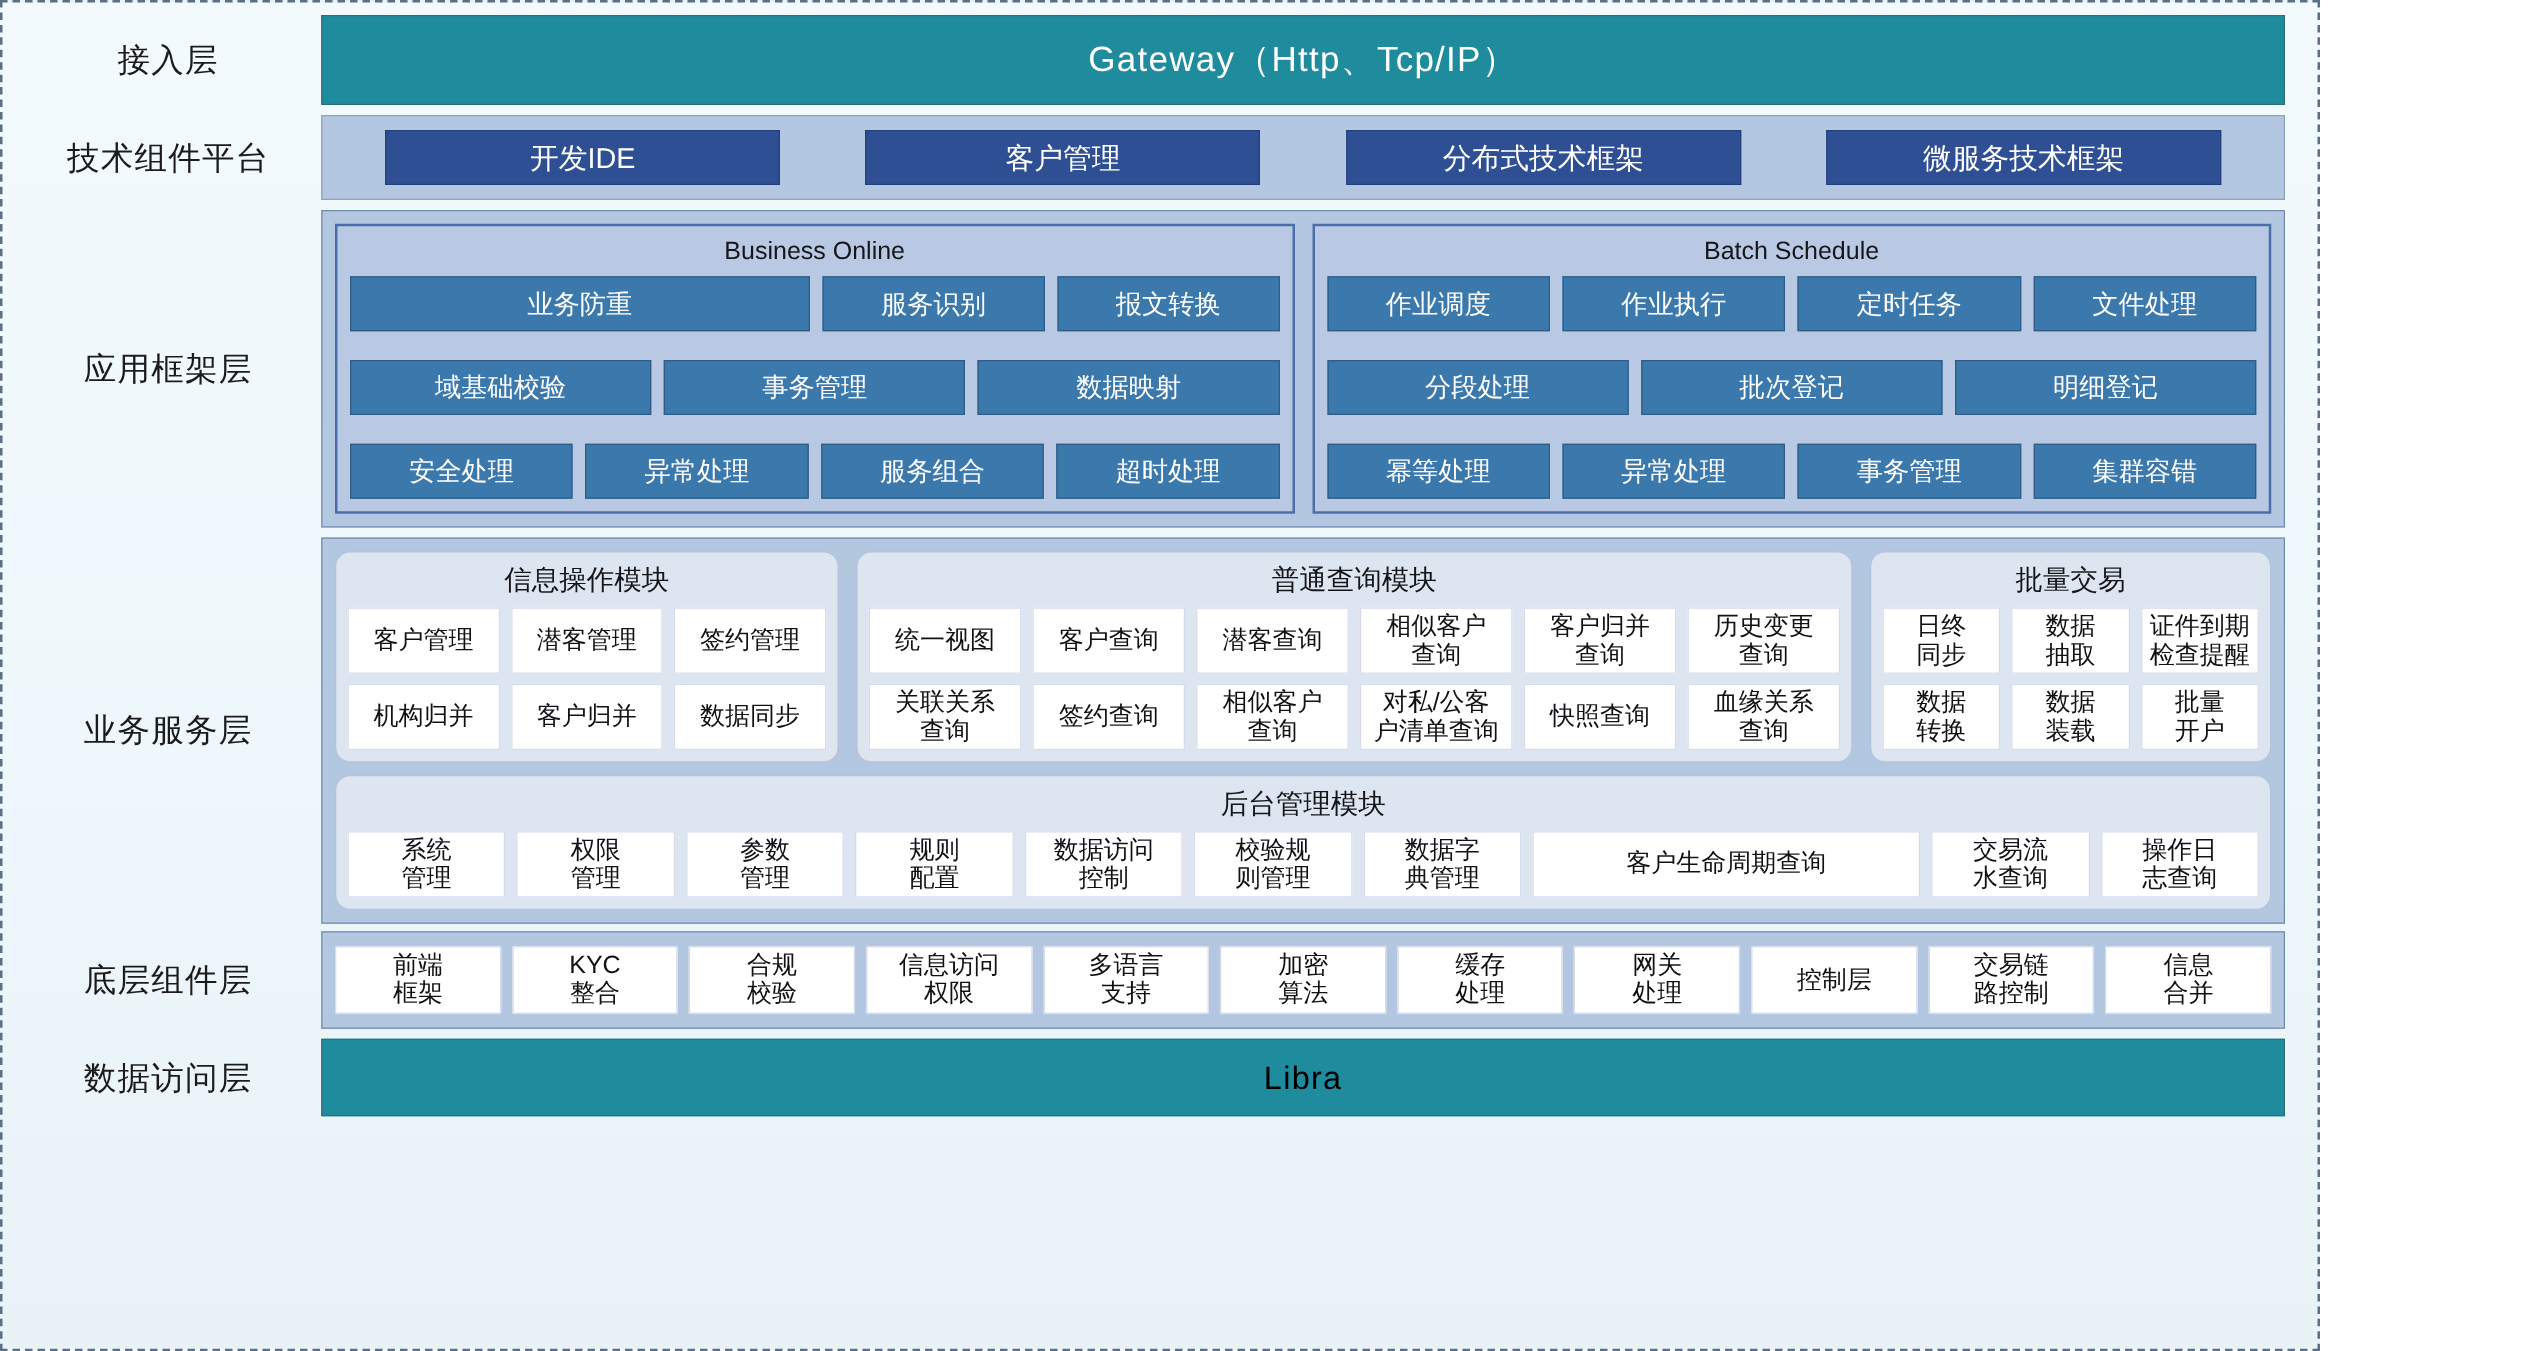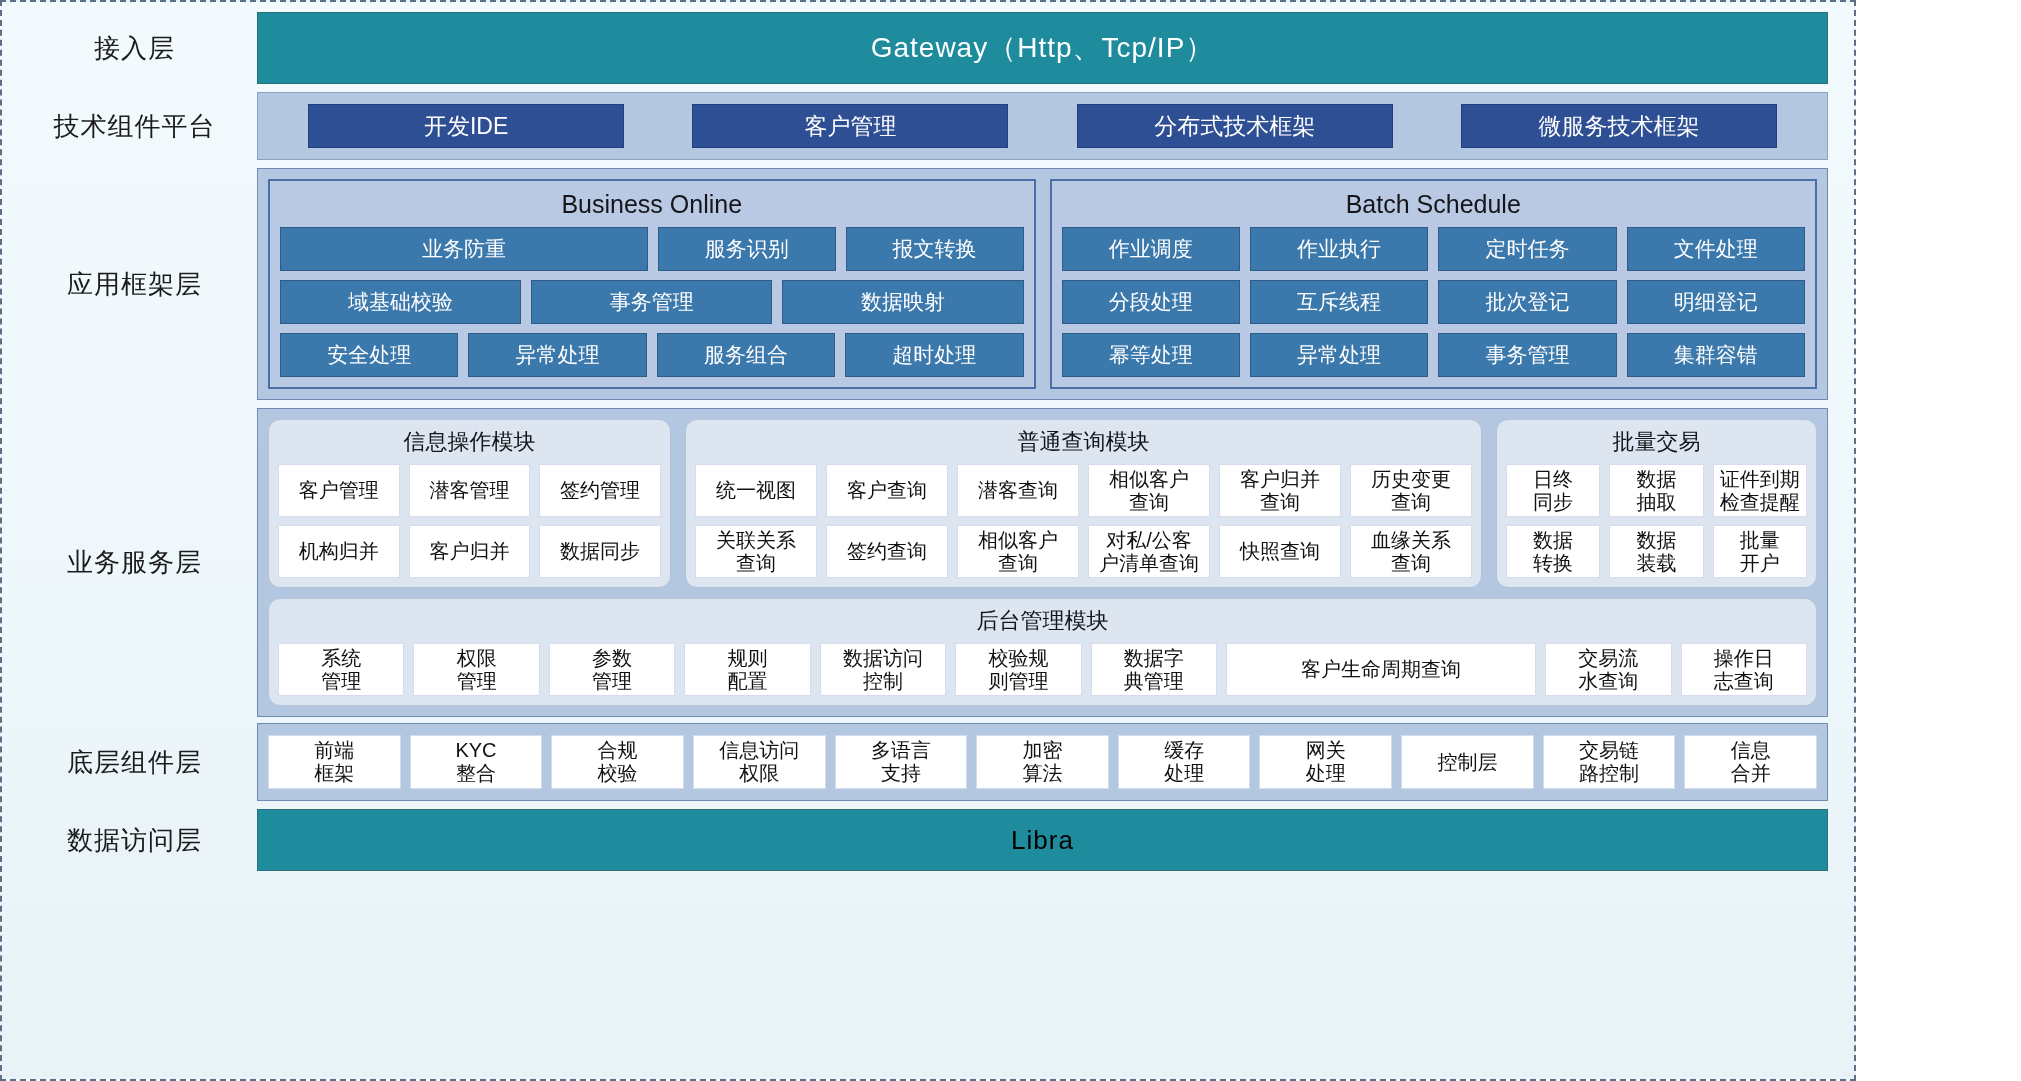--- a/index.html
+++ b/index.html
@@ -89,25 +89,25 @@
   .af-group{
     flex:1;
     background:#b9c9e3;
     border:2px solid #4a6fa8;
     padding:6px 10px 10px 10px;
     box-sizing:border-box;
     display:flex;flex-direction:column;
   }
   .af-title{
     text-align:center;
-    font-size:25px;
+    font-size:20px;
     color:#15161a;
     padding:3px 0 8px 0;
   }
-  .af-grid{display:flex;flex-direction:column;gap:9px;}
+  .af-grid{display:flex;flex-direction:column;gap:23px;}
   .af-line{display:flex;gap:10px;}
   .af-cell{
     background:#3b78ab;
     border:1px solid #2e5c87;
     color:#ffffff;
     font-size:21px;
     height:42px;
     display:flex;align-items:center;justify-content:center;
     flex:1;
     text-align:center;
@@ -235,21 +235,20 @@
           <div class="af-title">Batch Schedule</div>
           <div class="af-grid">
             <div class="af-line">
               <div class="af-cell">作业调度</div>
               <div class="af-cell">作业执行</div>
               <div class="af-cell">定时任务</div>
               <div class="af-cell">文件处理</div>
             </div>
             <div class="af-line">
               <div class="af-cell">分段处理</div>
-              <div class="af-cell">互斥线程</div>
               <div class="af-cell">批次登记</div>
               <div class="af-cell">明细登记</div>
             </div>
             <div class="af-line">
               <div class="af-cell">幂等处理</div>
               <div class="af-cell">异常处理</div>
               <div class="af-cell">事务管理</div>
               <div class="af-cell">集群容错</div>
             </div>
           </div>

